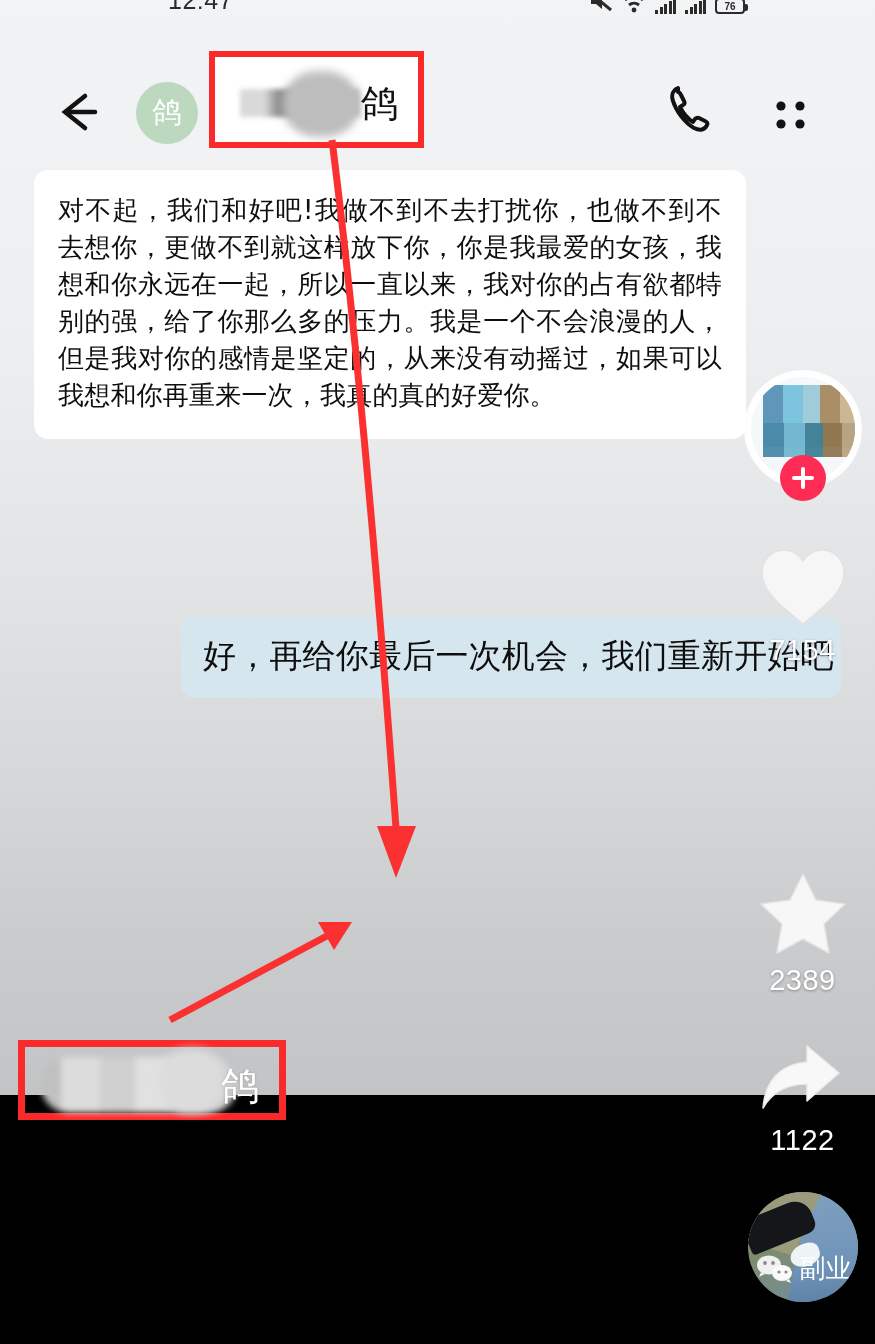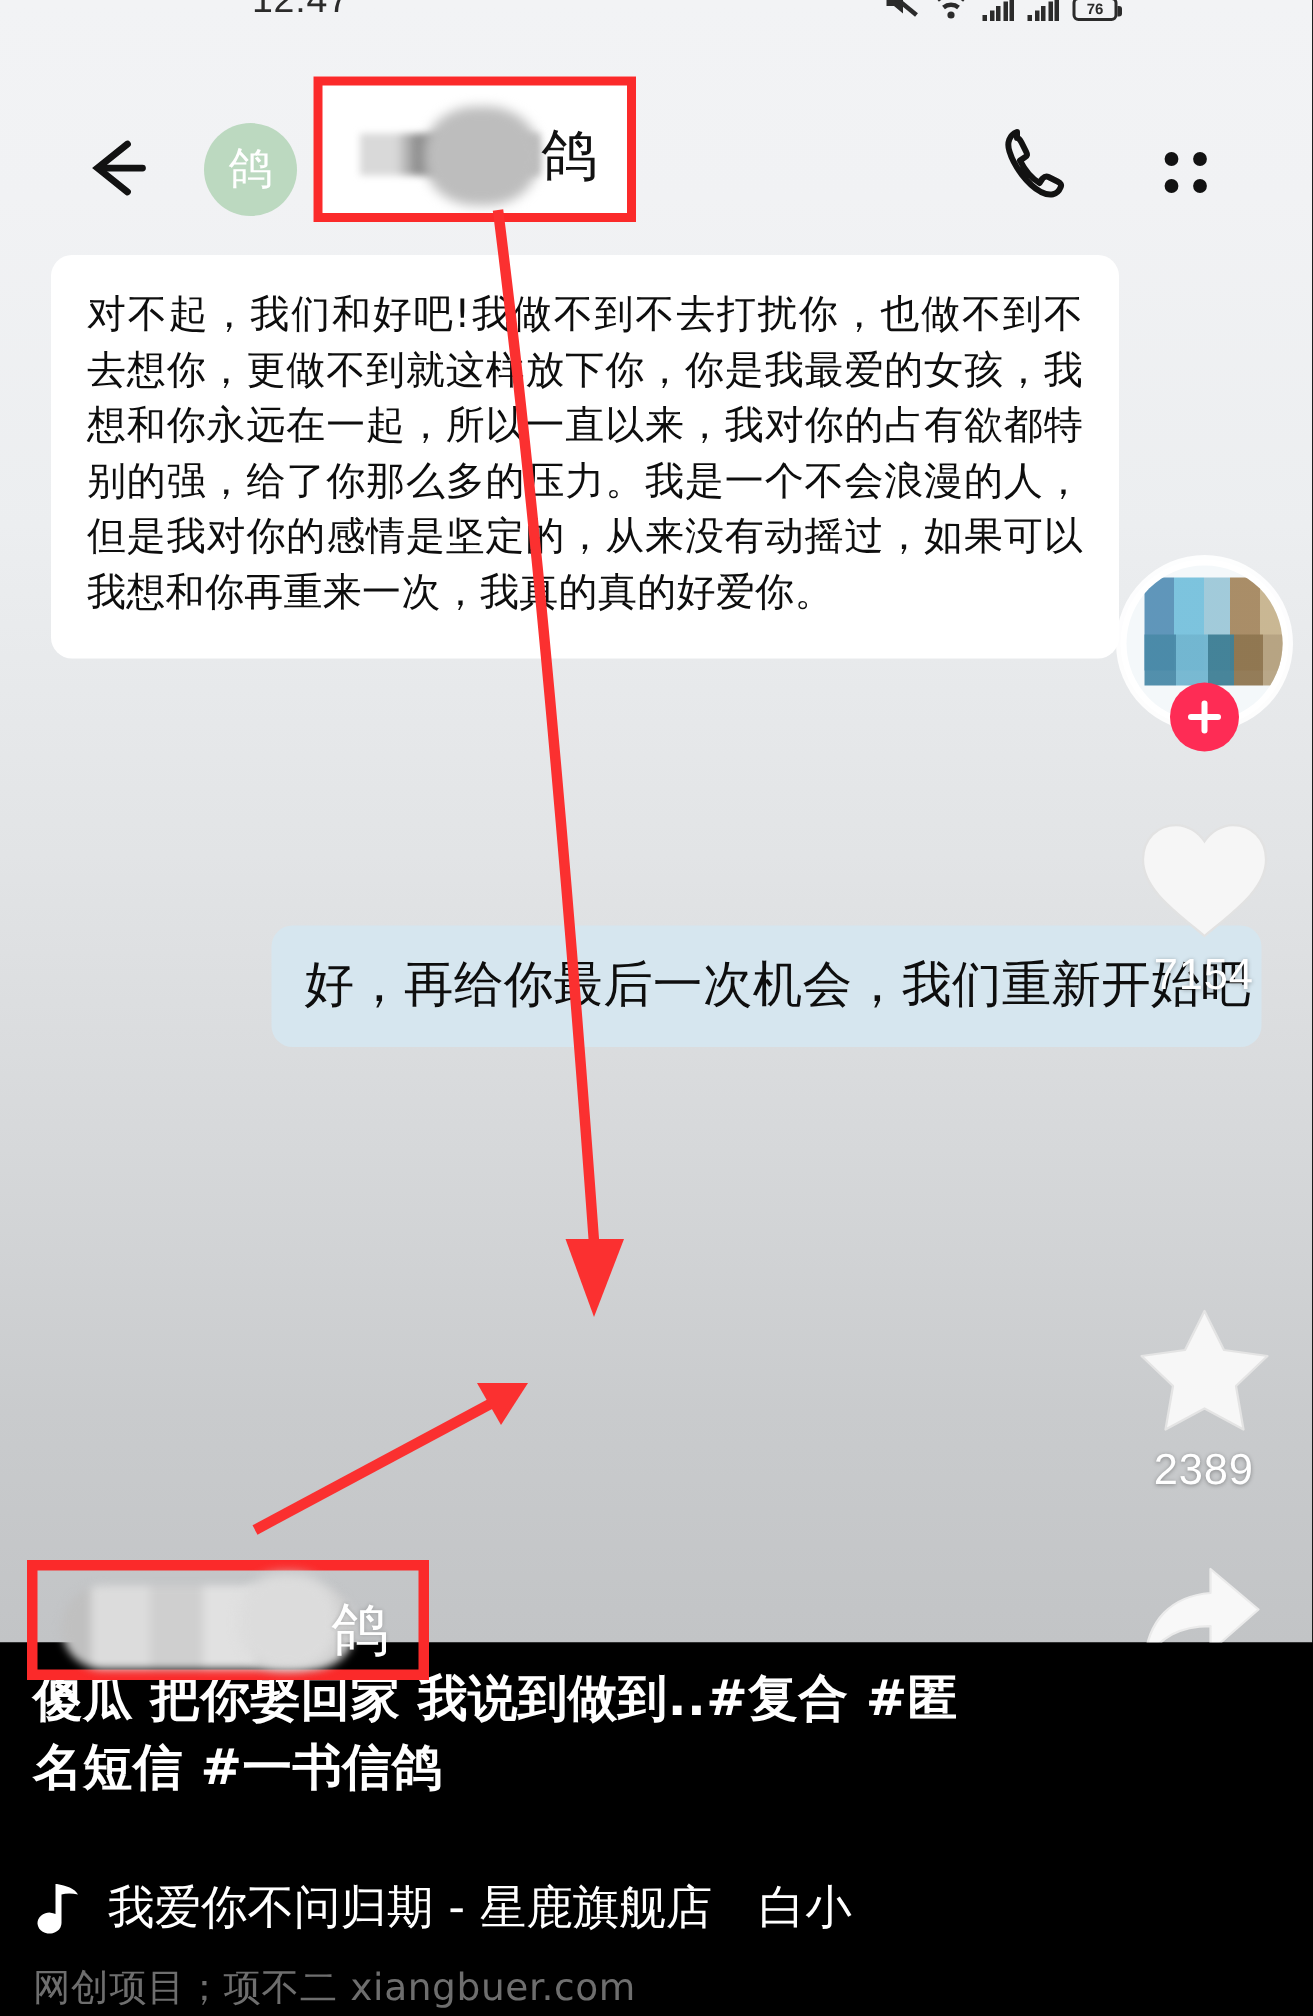--- a/index.html
+++ b/index.html
@@ -472,30 +472,20 @@
             <path d="M33 25l2 4-5-2z" fill="#fafafa"></path>
             <circle cx="23" cy="18" r="1.6" fill="#8a8a8a"></circle>
             <circle cx="30" cy="18" r="1.6" fill="#8a8a8a"></circle>
           </svg>
           <span id="music-badge-label">副业</span>
         </div>
       </div>
     </div>
   </div>
 
-  <div id="bottom-info">
-    <div id="video-caption">傻瓜 把你娶回家 我说到做到..#复合 #匿名短信 #一书信鸽</div>
-    <div id="music-row">
-      <svg id="music-note-icon" viewBox="0 0 34 40">
-        <path d="M14 4c6 1 12 3 14 7-4-1-8-1-11 0v19a8 7 0 1 1-4-6V4z" fill="#ffffff"></path>
-      </svg>
-      <span id="music-title">我爱你不问归期 - 星鹿旗舰店　白小</span>
-    </div>
-    <div id="watermark">网创项目；项不二 xiangbuer.com</div>
-  </div>
 
   <div id="bottom-red-box">
     <div id="bottom-name-blur"></div>
     <div id="bottom-name-blob"></div>
     <div id="bottom-name-tail">鸽</div>
   </div>
 
 
   <svg id="annot-svg" viewBox="0 0 875 1344">
 

